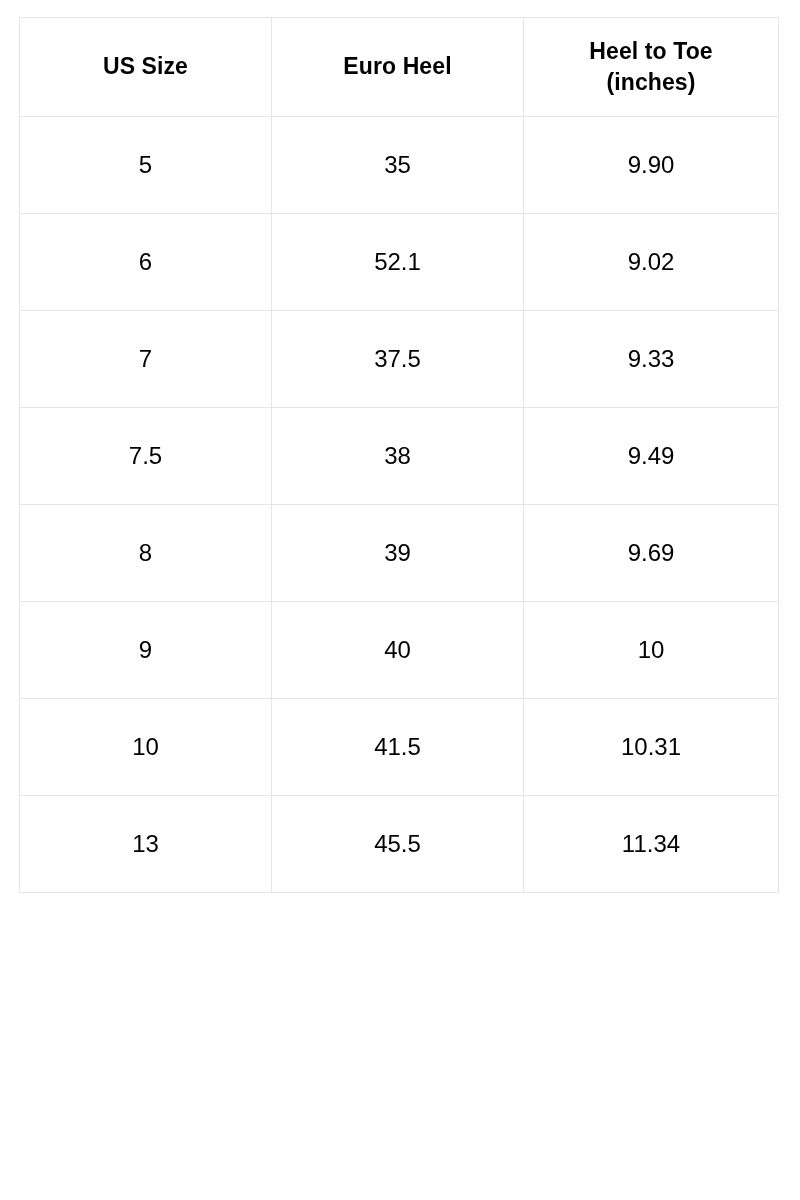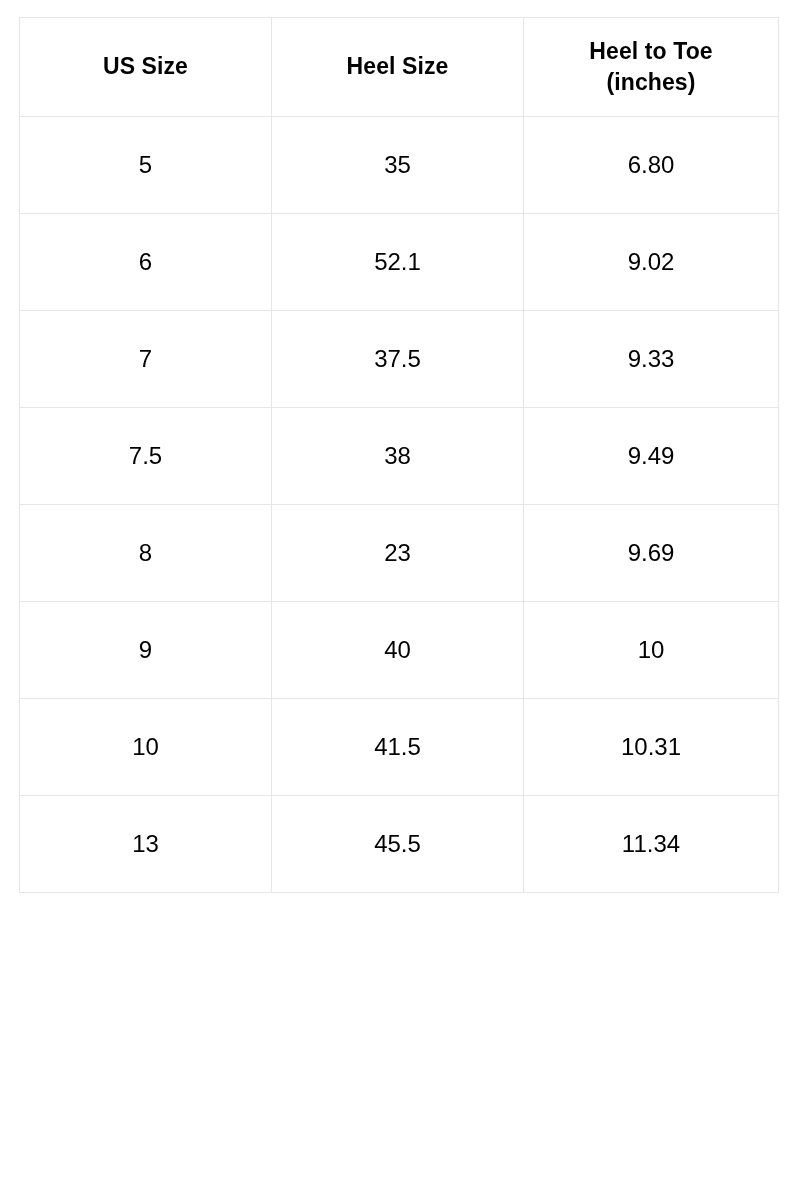--- a/index.html
+++ b/index.html
@@ -69,51 +69,51 @@
 
   <table class="size-table">
     <colgroup>
       <col class="c-us">
       <col class="c-euro">
       <col class="c-heel">
     </colgroup>
     <thead>
       <tr>
         <th>US Size</th>
-        <th>Heel Size</th>
+        <th>Euro Heel</th>
         <th>
           <span>Heel to Toe</span><br>
           <span>(inches)</span>
         </th>
       </tr>
     </thead>
     <tbody id="table-body">
         <tr>
           <td>5</td>
           <td>35</td>
-          <td>6.80</td>
+          <td>9.90</td>
         </tr>
         <tr>
           <td>6</td>
           <td>52.1</td>
           <td>9.02</td>
         </tr>
         <tr>
           <td>7</td>
           <td>37.5</td>
           <td>9.33</td>
         </tr>
         <tr>
           <td>7.5</td>
           <td>38</td>
           <td>9.49</td>
         </tr>
         <tr>
           <td>8</td>
-          <td>23</td>
+          <td>39</td>
           <td>9.69</td>
         </tr>
         <tr>
           <td>9</td>
           <td>40</td>
           <td>10</td>
         </tr>
         <tr>
           <td>10</td>
           <td>41.5</td>

